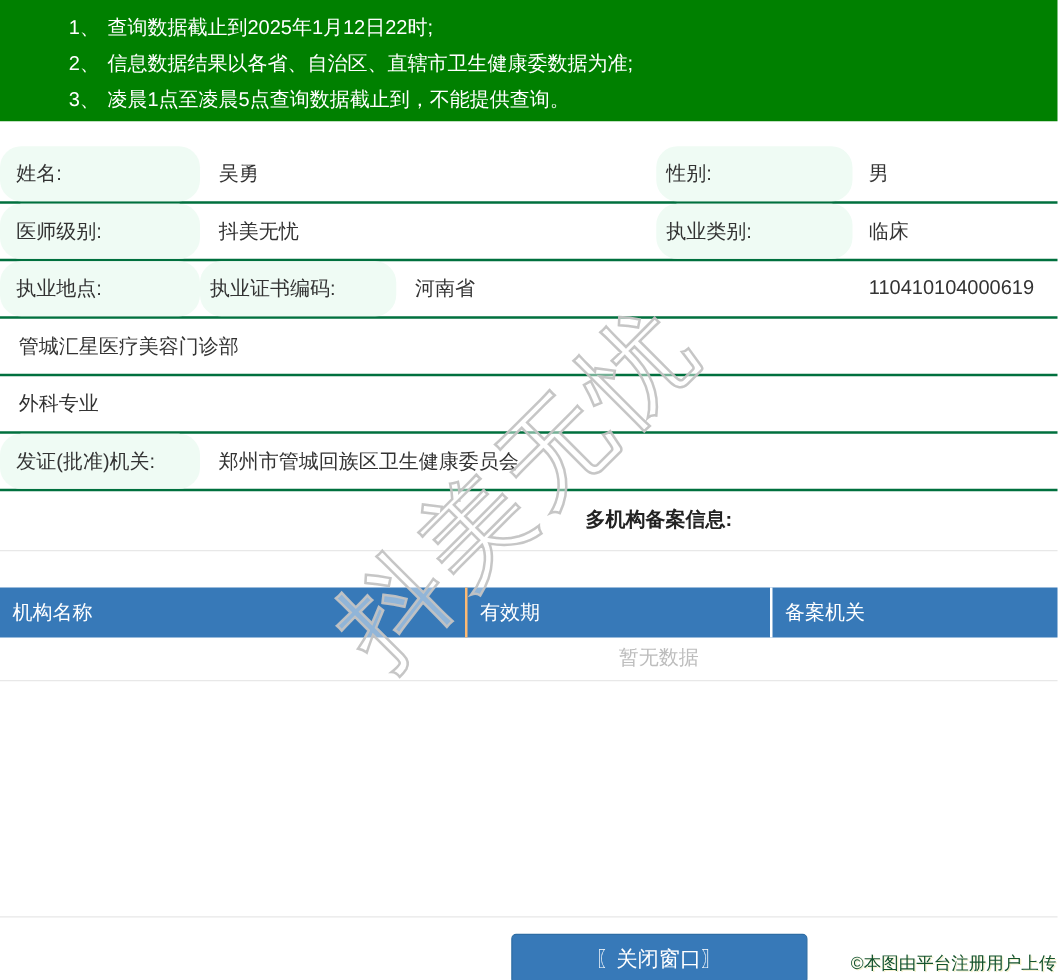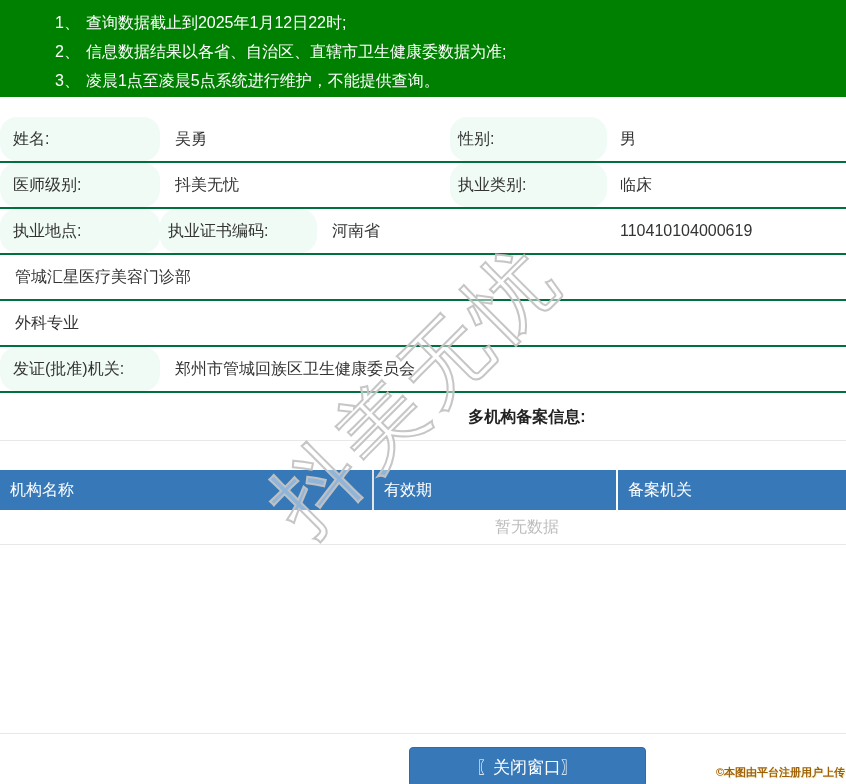--- a/index.html
+++ b/index.html
@@ -28,42 +28,42 @@
   
   .profile-table { width:1054px; margin-top:20px; }
   .p-row {
     display:flex; align-items:stretch;
     height:46px;
     border-bottom:2px solid #00703e;
   }
   .cell { display:flex; align-items:center; font-size:16px; color:#333;border-radius:17px; }
   .lbl { background:#effbf4; }
   .w1 { width:160px; padding-left:13px; }
-  .v1 { width:290px; padding-left:15px; }
+  .v1 { width:365px; padding-left:15px; }
   .w2 { width:157px; padding-left:8px; }
   .v2 { flex:1; padding-left:13px; }
   .vfull { flex:1; padding-left:15px; }
 
   
   .section-title {
     width:1054px; height:48px;
     line-height:47px;
     border-bottom:1px solid #e8e8e8;
     text-align:center;
     font-size:16px; font-weight:bold; color:#222;
   }
   .filing-header {
     width:1054px; height:40px;
     margin-top:29px;
     display:flex;
     background:#3779b8;
     color:#ffffff;
   }
   .fh-cell { display:flex; align-items:center; padding-left:10px; font-size:16px; }
-  .fh-c1 { width:374px; border-right:2px solid #e5e5e5; }
+  .fh-c1 { width:374px; border-right:2px solid #fdba74; }
   .fh-c2 { width:244px; border-right:2px solid #ffffff; }
   .fh-c3 { flex:1; }
   .empty-row {
     width:1054px; height:35px;
     line-height:34px;
     border-bottom:1px solid #e8e8e8;
     text-align:center;
     font-size:16px; color:#bdbdbd;
   }
   .spacer { width:1054px; height:188px; }
@@ -82,22 +82,22 @@
     border-radius:4px;
     color:#ffffff;
     font-size:17px;
     font-family:"Liberation Sans","DejaVu Sans",sans-serif;
     cursor:pointer;
     text-align:center;
   }
   .credit {
     position:absolute;
     right:1px; bottom:4px;
-    font-size:11px; font-weight:bold;
-    color:#a16207;
+    font-size:14px; font-weight:normal;
+    color:#14532d;
     text-shadow:0 0 2px #fff, 1px 1px 0 #f3efc2, -1px -1px 0 #ffffff;
     white-space:nowrap;
     z-index:30;
   }
 
   
   .watermark {
     position:absolute;
     left:165px; top:340px;
     width:500px; height:100px;
@@ -114,21 +114,21 @@
   }
 </style>
 </head>
 <body>
 
 <div class="content">
 
   <div class="banner">
     <div class="banner-line"><span class="num">1、</span><span>查询数据截止到</span><b>2025年1月12日22时</b><span>;</span></div>
     <div class="banner-line"><span class="num">2、</span><span>信息数据结果以各省、自治区、直辖市卫生健康委数据为准;</span><b></b><span></span></div>
-    <div class="banner-line"><span class="num">3、</span><span></span><b>凌晨1点至凌晨5点</b><span>系统进行维护，不能提供查询。</span></div>
+    <div class="banner-line"><span class="num">3、</span><span></span><b>凌晨1点至凌晨5点</b><span>查询数据截止到，不能提供查询。</span></div>
   </div>
 
   <div class="profile-table">
     <div class="p-row">
       <div class="cell lbl w1">姓名:</div>
       <div class="cell v1">吴勇</div>
       <div class="cell lbl w2">性别:</div>
       <div class="cell v2">男</div>
     </div>
     <div class="p-row">

